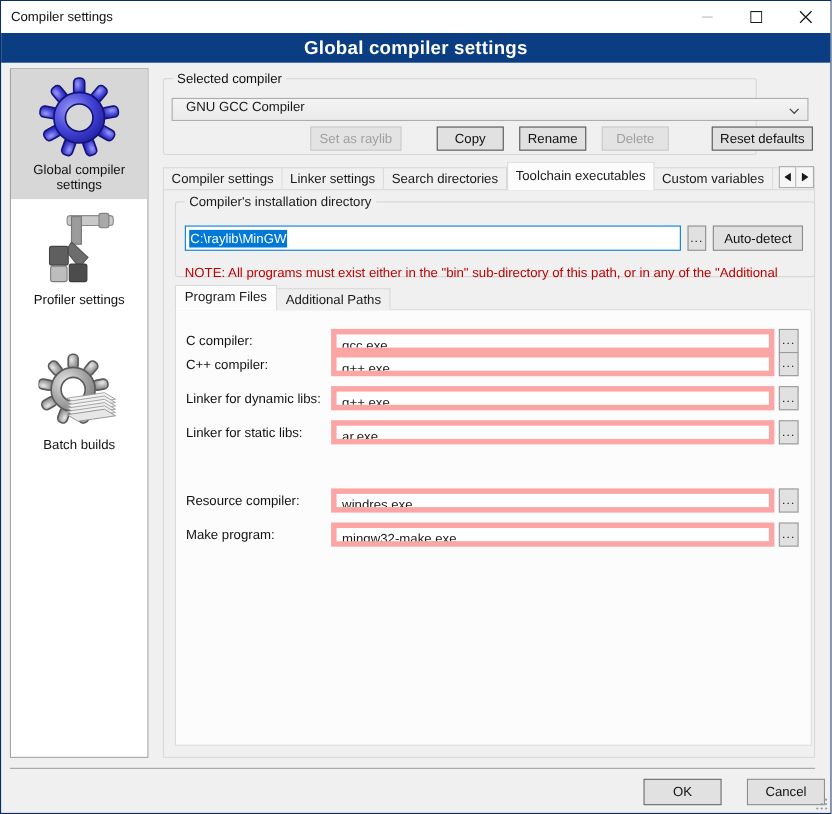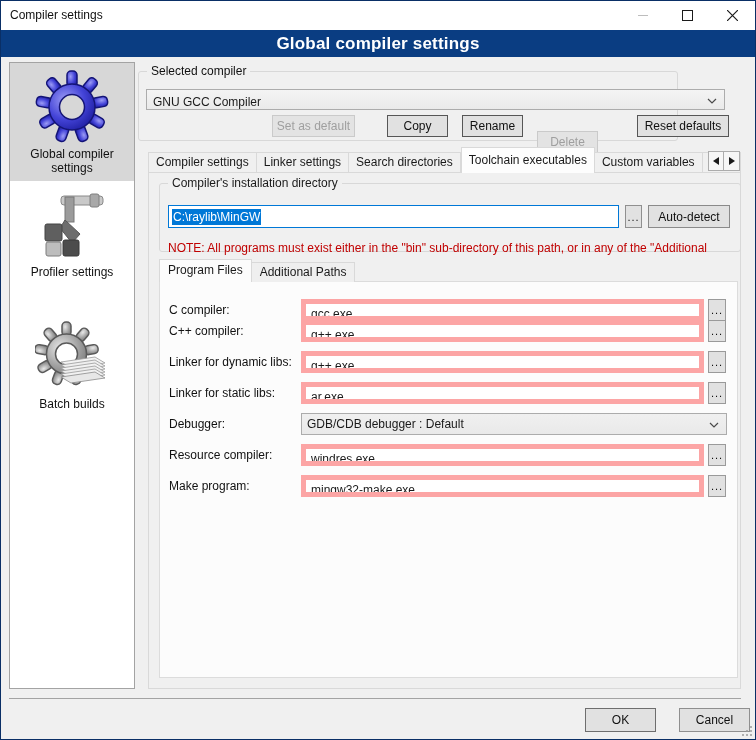--- a/index.html
+++ b/index.html
@@ -26,36 +26,36 @@
   .side-item { width:100%; text-align:center; padding-top:7px; padding-bottom:6px; cursor:default; }
   .side-item.selected { background:#d7d7d7; }
   .side-item .ico { display:block; margin:0 auto; }
   .side-item .lbl { display:block; margin-top:3px; line-height:14px; font-size:12px; color:#111; padding:0 4px; }
   .side-item.batch { margin-top:28px; }
 
   
   .groupbox { position:absolute; border:1px solid #d8d8d8; border-radius:3px; }
   .groupbox > .gb-label { position:absolute; top:-8px; left:8px; background:#f0f0f0; padding:0 4px; font-size:12px; color:#111; }
 
-  .grp-compiler { left:137px; top:70px; width:540px; height:70px; }
+  .grp-compiler { left:147px; top:70px; width:540px; height:70px; }
 
   .combo { position:absolute; height:21px; background:linear-gradient(#f4f4f4,#eaeaea);
-           border:1px solid #acacac; display:flex; align-items:flex-end; padding-left:6px; }
+           border:1px solid #acacac; display:flex; align-items:flex-start; padding-left:12px; }
   .combo .chev { position:absolute; right:7px; top:8px; }
   .combo-main { left:7px; top:17px; width:579px; }
 
   .btn { display:flex; align-items:center; justify-content:center; background:#e1e1e1;
          border:1px solid #8f8f8f; font-size:12px; color:#111; cursor:default; }
   .btn.strong { border-color:#565656; }
   .btn.disabled { color:#9f9f9f; border-color:#cacaca; background:#e3e3e3; }
   .cmp-btnrow .btn { position:absolute; top:43px; height:22px; }
   .b-setdef { left:133px; width:83px; }
   .b-copy   { left:248px; width:61px; }
   .b-rename { left:323px; width:61px;text-align:right; }
-  .b-delete { left:398px; width:61px;margin-top:16px; }
+  .b-delete { left:398px; width:61px; }
   .b-reset  { left:498px; width:92px; }
 
   
   .tabstrip { position:absolute; left:147px; top:146px; width:593px; height:26px; }
   .tabs-inner { position:absolute; left:0; bottom:0; display:flex; align-items:flex-end; width:593px; overflow:hidden; }
   .tab { height:21px; line-height:19px; padding:0 7px; border:1px solid #d9d9d9; border-bottom:none;
          background:#f0f0f0; margin-right:0; white-space:nowrap; cursor:default; }
   .tab + .tab { border-left:none; }
   .tab.active { height:26px; line-height:24px; background:#fdfdfd; border-left:1px solid #d9d9d9;
                 position:relative; z-index:3; }
@@ -212,21 +212,21 @@
   </div>
 
   <div class="groupbox grp-compiler cmp-btnrow">
     <span class="gb-label">Selected compiler</span>
     <div class="combo combo-main">
       <span>GNU GCC Compiler</span>
       <svg class="chev" width="10" height="6">
           <path d="M1 1 L5 5 L9 1" fill="none" stroke="#4a4a4a" stroke-width="1.2"></path>
         </svg>
     </div>
-    <div class="btn disabled b-setdef">Set as default</div>
+    <div class="btn disabled b-setdef">Set as raylib</div>
     <div class="btn strong b-copy">Copy</div>
     <div class="btn strong b-rename">Rename</div>
     <div class="btn disabled b-delete">Delete</div>
     <div class="btn strong b-reset">Reset defaults</div>
   </div>
 
   <div class="tabstrip">
     <div class="tabs-inner">
       <div class="tab">Compiler settings</div>
       <div class="tab">Linker settings</div>
@@ -285,29 +285,20 @@
         <div class="finput">g++.exe</div>
         <div class="btn fbrowse">...</div>
       </div>
 
       <div class="frow r3">
         <span class="flabel">Linker for static libs:</span>
         <div class="finput">ar.exe</div>
         <div class="btn fbrowse">...</div>
       </div>
 
-      <div class="frow r4">
-        <span class="flabel">Debugger:</span>
-        <div class="fselect">
-          <span>GDB/CDB debugger : Default</span>
-          <svg class="chev" width="10" height="6">
-              <path d="M1 1 L5 5 L9 1" fill="none" stroke="#4a4a4a" stroke-width="1.2"></path>
-            </svg>
-        </div>
-      </div>
 
       <div class="frow r5">
         <span class="flabel">Resource compiler:</span>
         <div class="finput">windres.exe</div>
         <div class="btn fbrowse">...</div>
       </div>
 
       <div class="frow r6">
         <span class="flabel">Make program:</span>
         <div class="finput">mingw32-make.exe</div>

